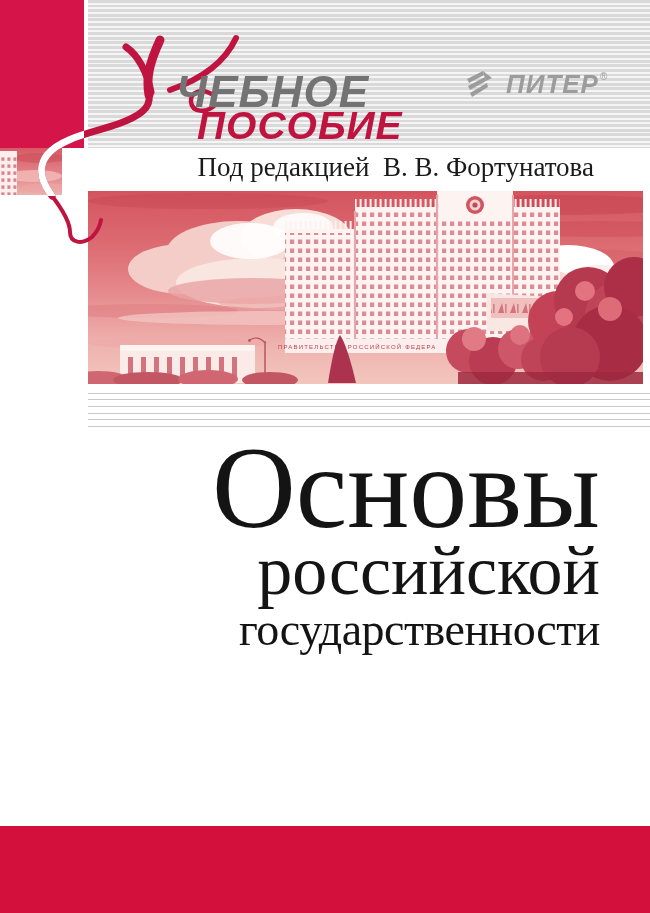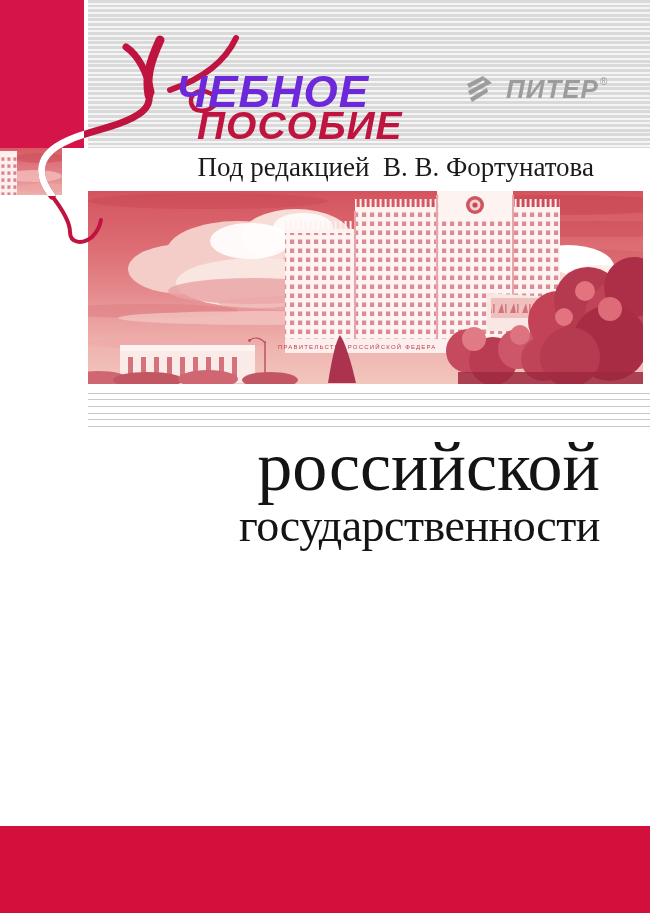--- a/index.html
+++ b/index.html
@@ -24,30 +24,30 @@
   
   .ruled-lines{
     position:absolute;left:88px;top:387px;width:562px;height:40px;
     background:repeating-linear-gradient(180deg,
       transparent 0px,transparent 5.5px,#c9c9c9 5.5px,#c9c9c9 6.7px);
   }
   
   .series-line1{
     position:absolute;left:176px;top:70px;
     font-family:"Liberation Sans", sans-serif;font-style:italic;font-weight:bold;
-    font-size:44px;line-height:1;letter-spacing:1px;color:#6d28d9;
+    font-size:44px;line-height:1;letter-spacing:1px;color:#737373;
   }
   .series-line2{
     position:absolute;left:197px;top:106px;
     font-family:"Liberation Sans", sans-serif;font-style:italic;font-weight:bold;
     font-size:39px;line-height:1;letter-spacing:1px;color:#bf1340;
   }
   .swash-svg{position:absolute;left:0;top:0;pointer-events:none;}
   
-  .piter{position:absolute;left:466px;top:72px;height:34px;display:flex;align-items:center;}
+  .piter{position:absolute;left:466px;top:72px;height:24px;display:flex;align-items:center;}
   .piter-mark{width:36px;height:30px;margin-right:4px;}
   .piter-name{
     font-family:"Liberation Sans", sans-serif;font-style:italic;font-weight:bold;
     font-size:26px;letter-spacing:1px;color:#9c9c9c;line-height:1;
   }
   .piter-reg{
     font-family:"Liberation Sans", sans-serif;font-size:10px;color:#9c9c9c;
     vertical-align:top;position:relative;top:-8px;left:1px;
   }
   
@@ -257,19 +257,20 @@
         <polygon points="17,2 26,9 20,12 18,6"></polygon>
       </g>
     </svg>
     <span class="piter-name">ПИТЕР</span>
       <span class="piter-reg">®</span>
   </div>
 
   <div class="editor-line">Под редакцией  В. В. Фортунатова</div>
 
   <div class="title-block">
+    <div class="title-l1">Основы</div>
     <div class="title-l2">российской</div>
     <div class="title-l3">государственности</div>
   </div>
 
   <div class="bottom-band"></div>
 
 </div>
 
 </body></html>

